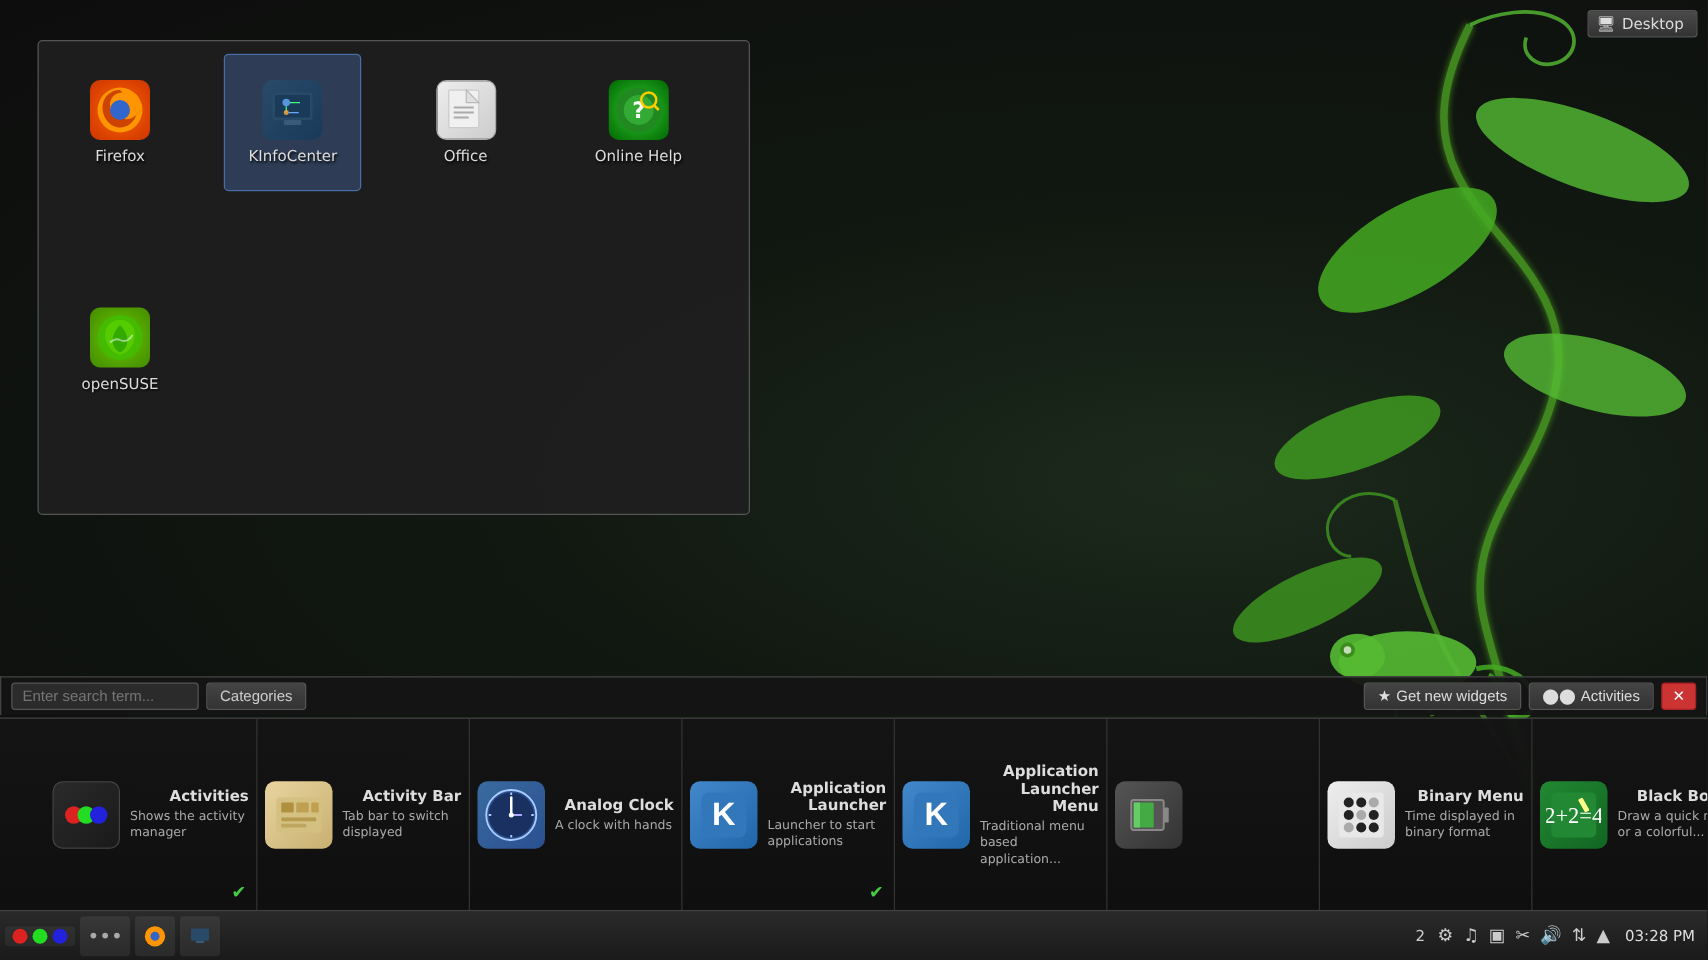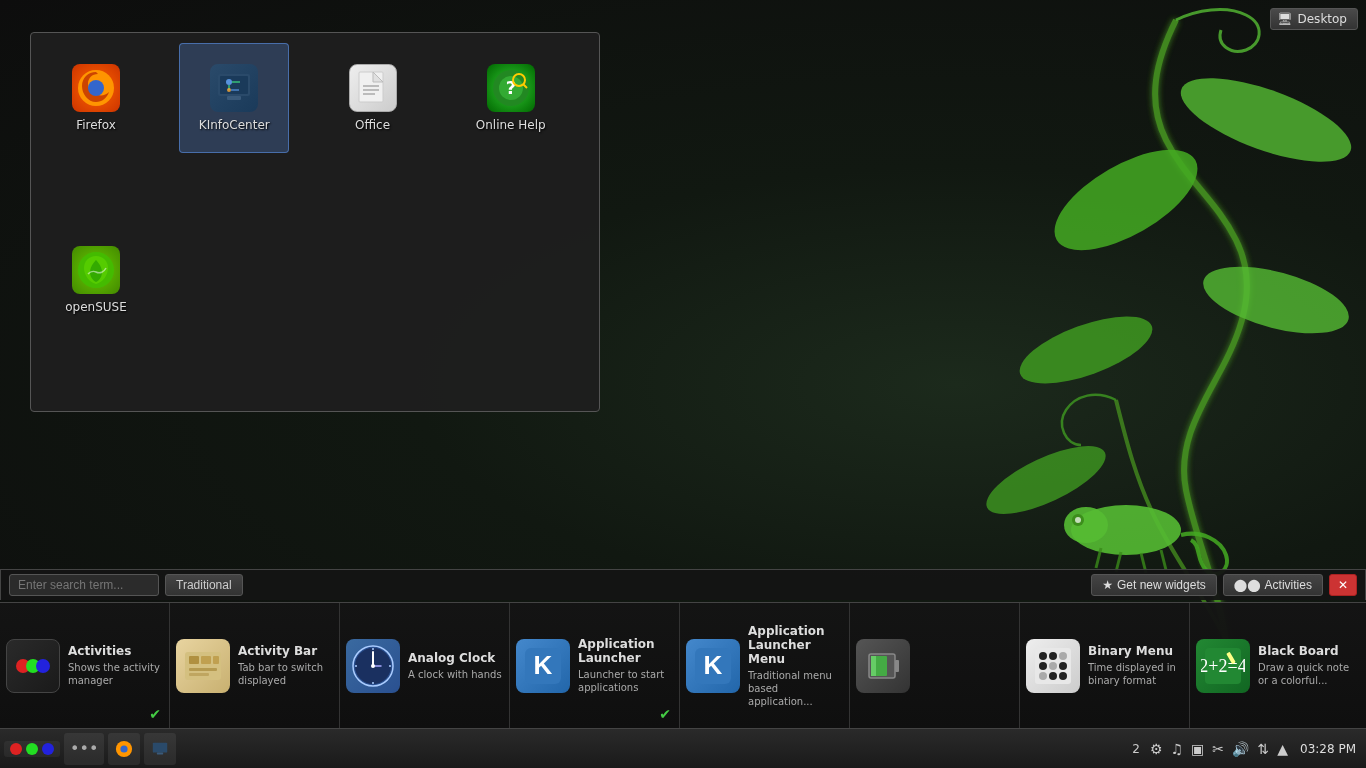--- a/index.html
+++ b/index.html
@@ -184,26 +184,27 @@
       font-size: 12px;
       padding: 2px 6px;
     }
 
     
     .widget-bar {
       position: absolute;
       bottom: 40px;
       left: 0;
       right: 0;
-      height: 126px;
+      height: 154px;
       background: linear-gradient(to bottom, rgba(20,20,20,0.97), rgba(15,15,15,0.99));
       border-top: 1px solid #444;
       display: flex;
       align-items: stretch;
       z-index: 150;
+      padding-left: 36px;
     }
 
     .widget-bar-header {
       position: absolute;
       top: -30px;
       right: 0;
       display: flex;
       align-items: center;
       gap: 4px;
       background: rgba(20,20,20,0.95);
@@ -301,20 +302,21 @@
 
     .widget-text {
       flex: 1;
     }
 
     .widget-title {
       color: #ddd;
       font-size: 12px;
       font-weight: bold;
       margin-bottom: 3px;
+      text-align: right;
     }
 
     .widget-desc {
       color: #aaa;
       font-size: 10px;
       line-height: 1.3;
     }
 
     .widget-check {
       position: absolute;
@@ -461,21 +463,21 @@
         </svg>
       </div>
       <span class="icon-label">openSUSE</span>
     </div>
   </div>
 
   <div class="widget-bar">
 
     <div class="widget-bar-header" style="display: flex; gap: 6px; top: -34px; left: 0px; right: 0px; width: 100%;">
       <input class="widget-search" type="text" placeholder="Enter search term..." style="">
-      <button class="categories-btn">Traditional</button>
+      <button class="categories-btn">Categories</button>
       <div style="flex:1"></div>
       <button class="get-widgets-btn">
         <span>★</span>
         <span>Get new widgets</span>
       </button>
       <button class="activities-btn-bar">
         <span>⬤⬤</span>
         <span>Activities</span>
       </button>
       <button class="close-bar-btn">✕</button>

